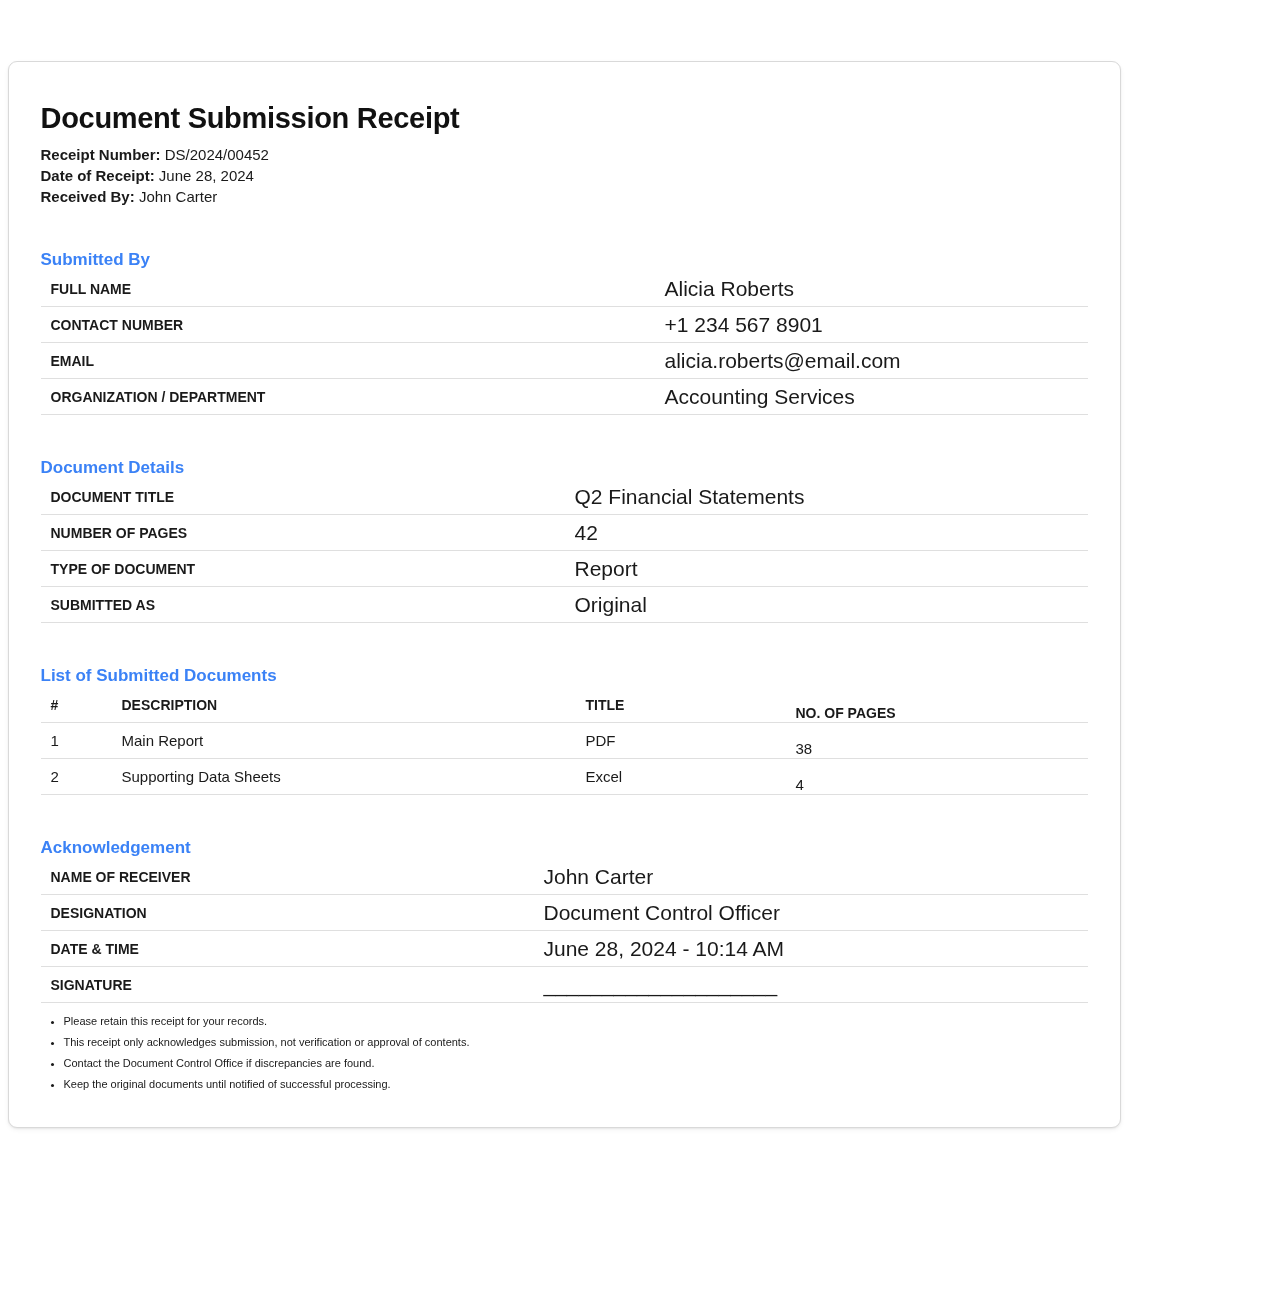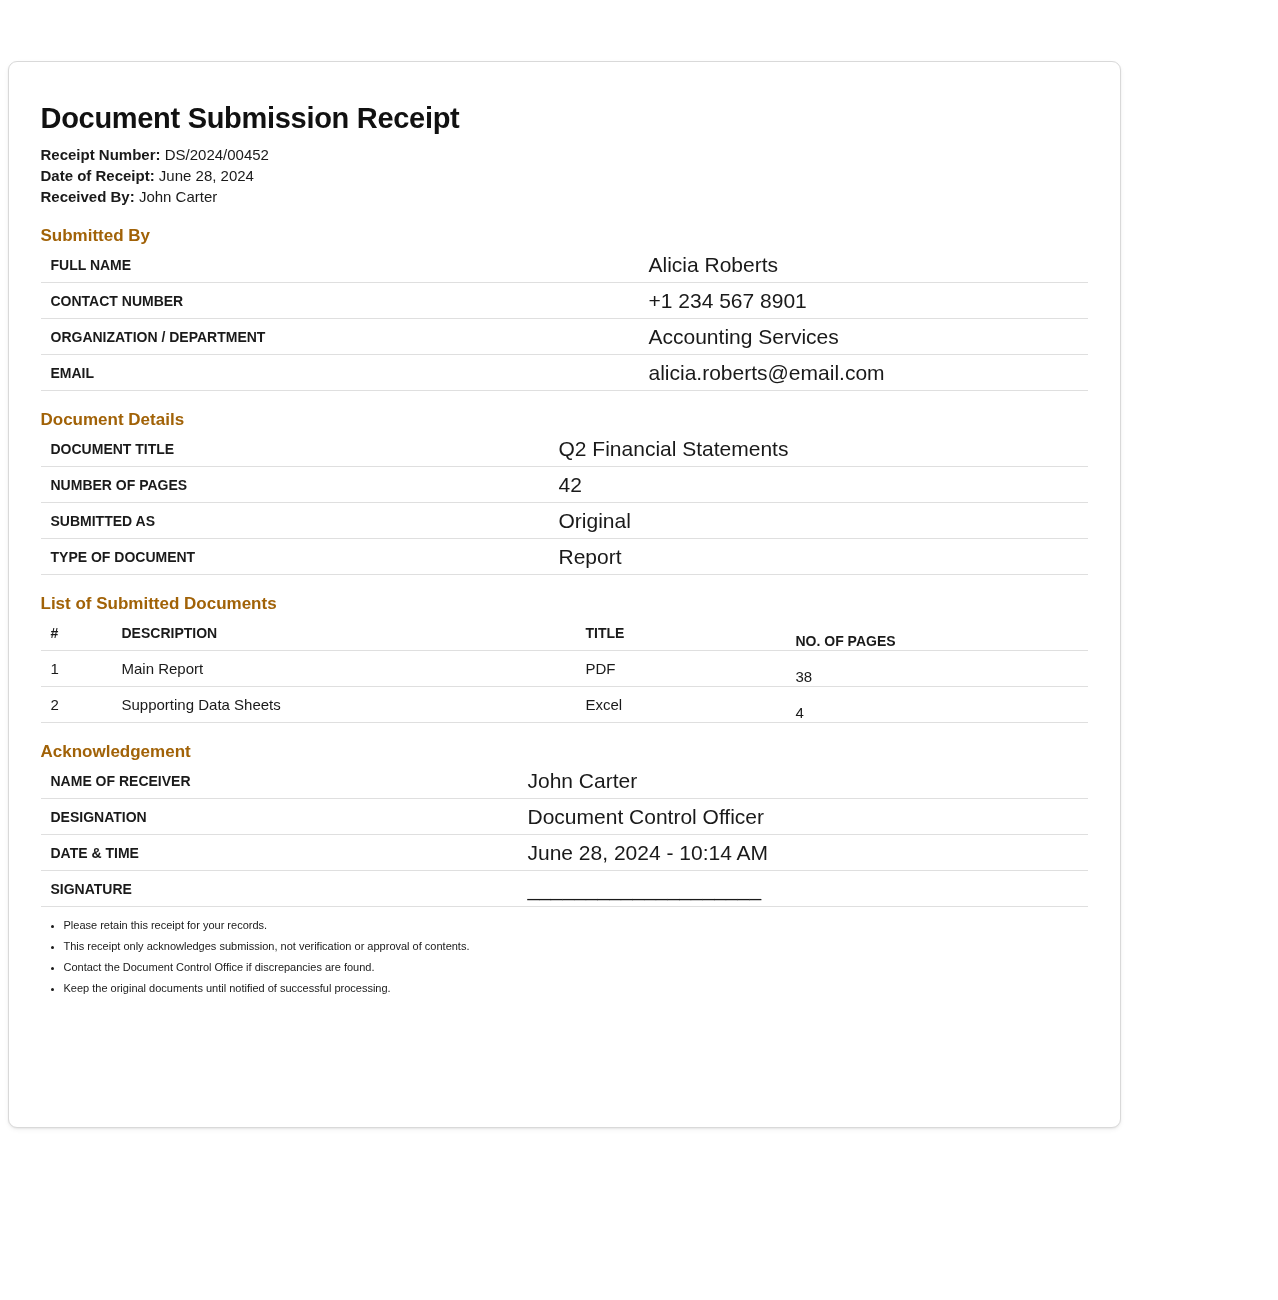--- a/index.html
+++ b/index.html
@@ -37,29 +37,30 @@
   }
   .meta-line {
     font-size: 15px;
     line-height: 21px;
   }
   .meta-line .meta-label { font-weight: 700; text-align: center; }
   .section-heading {
     font-size: 17px;
     line-height: 22px;
     font-weight: 700;
-    margin: 18px 0 0;
-    color: #a16207;
+    margin: 42px 0 0;
+    color: #3b82f6;
   }
   
   .kv-row {
     display: flex;
     align-items: center;
     height: 36px;
     border-bottom: 1px solid #dfdfdf;
+    gap: 16px;
   }
   .kv-label {
     font-size: 14px;
     font-weight: 700;
     padding-left: 10px;
     text-transform: uppercase;
     flex: 0 0 auto;
   }
   .kv-value {
     font-size: 21px;
@@ -121,46 +122,46 @@
     <div class="kv-table tbl-submitted">
       <div class="kv-row">
         <div class="kv-label">FULL NAME</div>
         <div class="kv-value">Alicia Roberts</div>
       </div>
       <div class="kv-row">
         <div class="kv-label">CONTACT NUMBER</div>
         <div class="kv-value">+1 234 567 8901</div>
       </div>
       <div class="kv-row">
+        <div class="kv-label">EMAIL</div>
+        <div class="kv-value">alicia.roberts@email.com</div>
+      </div>
+      <div class="kv-row">
         <div class="kv-label">ORGANIZATION / DEPARTMENT</div>
         <div class="kv-value">Accounting Services</div>
       </div>
-      <div class="kv-row">
-        <div class="kv-label">EMAIL</div>
-        <div class="kv-value">alicia.roberts@email.com</div>
-      </div>
     </div>
 
     <h2 class="section-heading">Document Details</h2>
     <div class="kv-table tbl-details">
       <div class="kv-row">
         <div class="kv-label">DOCUMENT TITLE</div>
         <div class="kv-value">Q2 Financial Statements</div>
       </div>
       <div class="kv-row">
         <div class="kv-label">NUMBER OF PAGES</div>
         <div class="kv-value">42</div>
       </div>
       <div class="kv-row">
+        <div class="kv-label">TYPE OF DOCUMENT</div>
+        <div class="kv-value">Report</div>
+      </div>
+      <div class="kv-row">
         <div class="kv-label">SUBMITTED AS</div>
         <div class="kv-value">Original</div>
-      </div>
-      <div class="kv-row">
-        <div class="kv-label">TYPE OF DOCUMENT</div>
-        <div class="kv-value">Report</div>
       </div>
     </div>
 
     <h2 class="section-heading">List of Submitted Documents</h2>
     <div class="doc-table">
       <div class="doc-row header">
         <div class="doc-col col-num">#</div>
         <div class="doc-col col-desc">DESCRIPTION</div>
         <div class="doc-col col-format">TITLE</div>
         <div class="doc-col col-pages">NO. OF PAGES</div>

